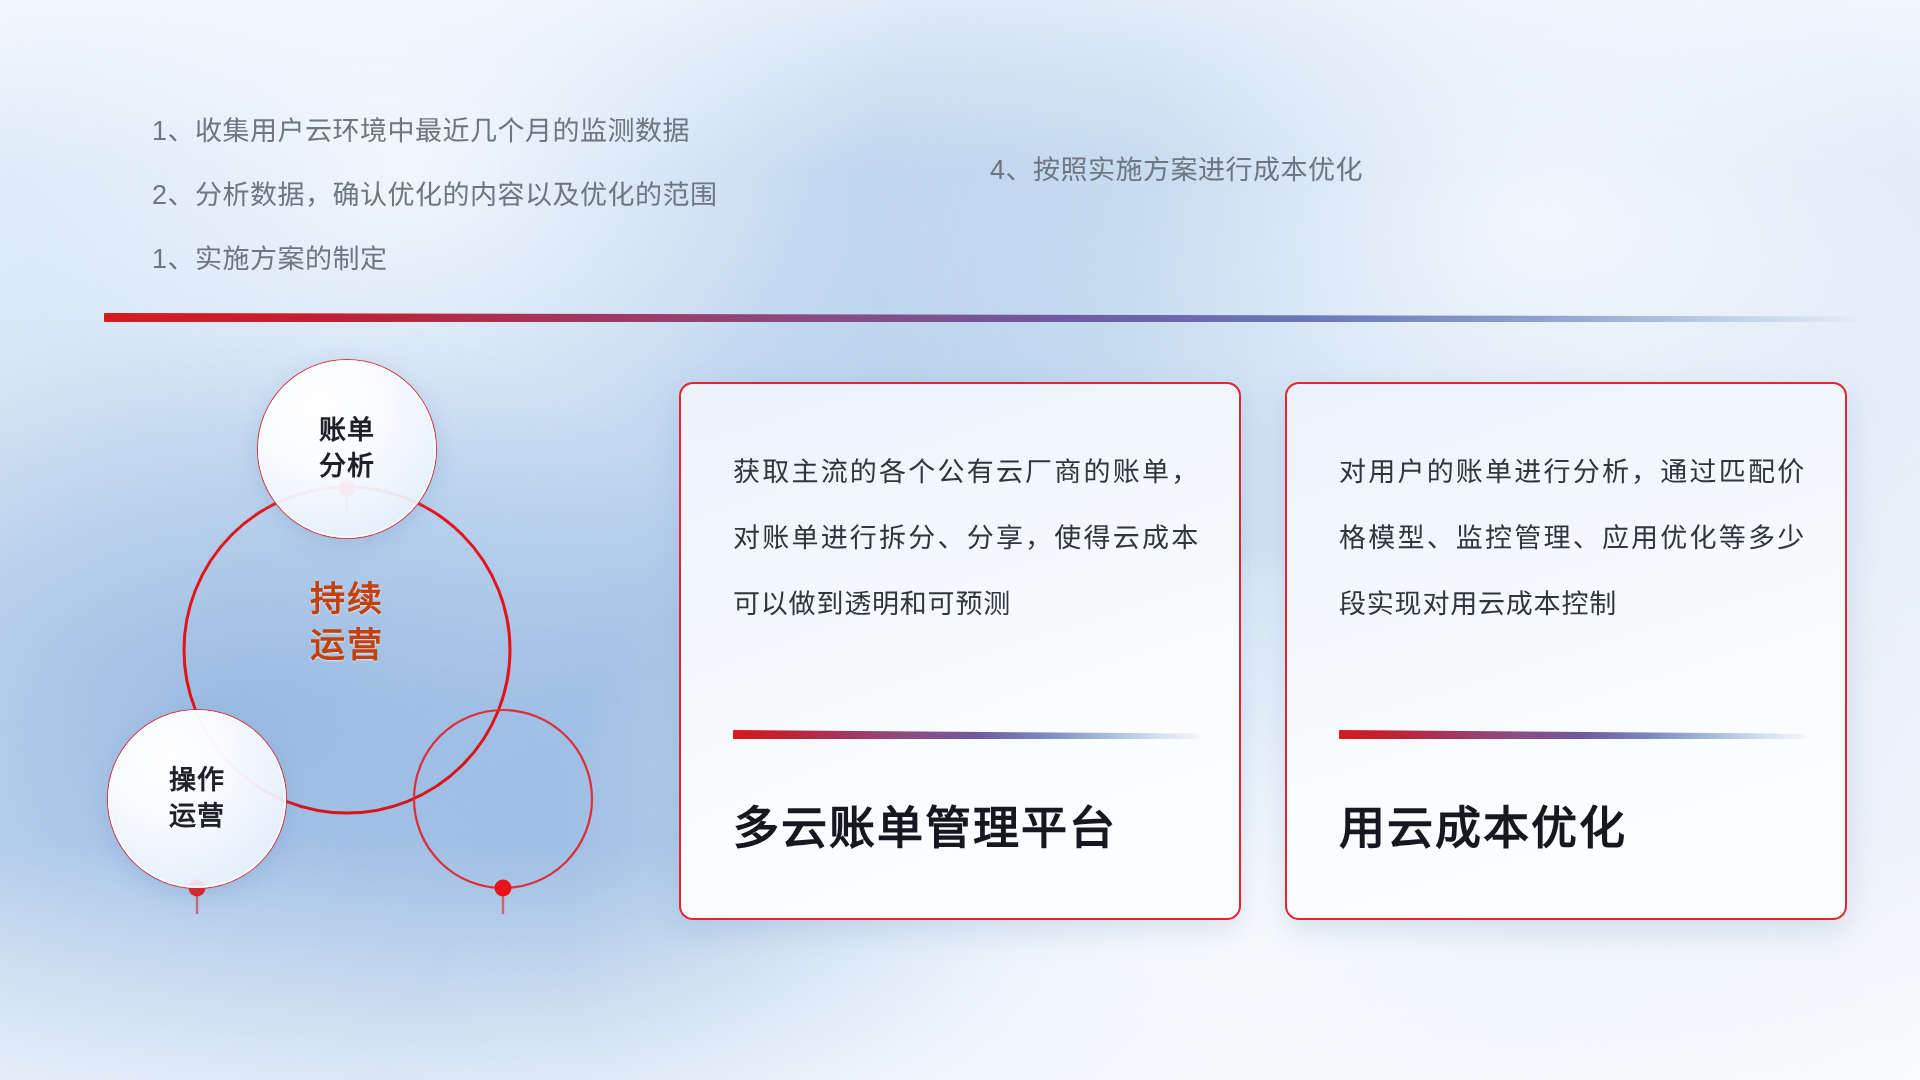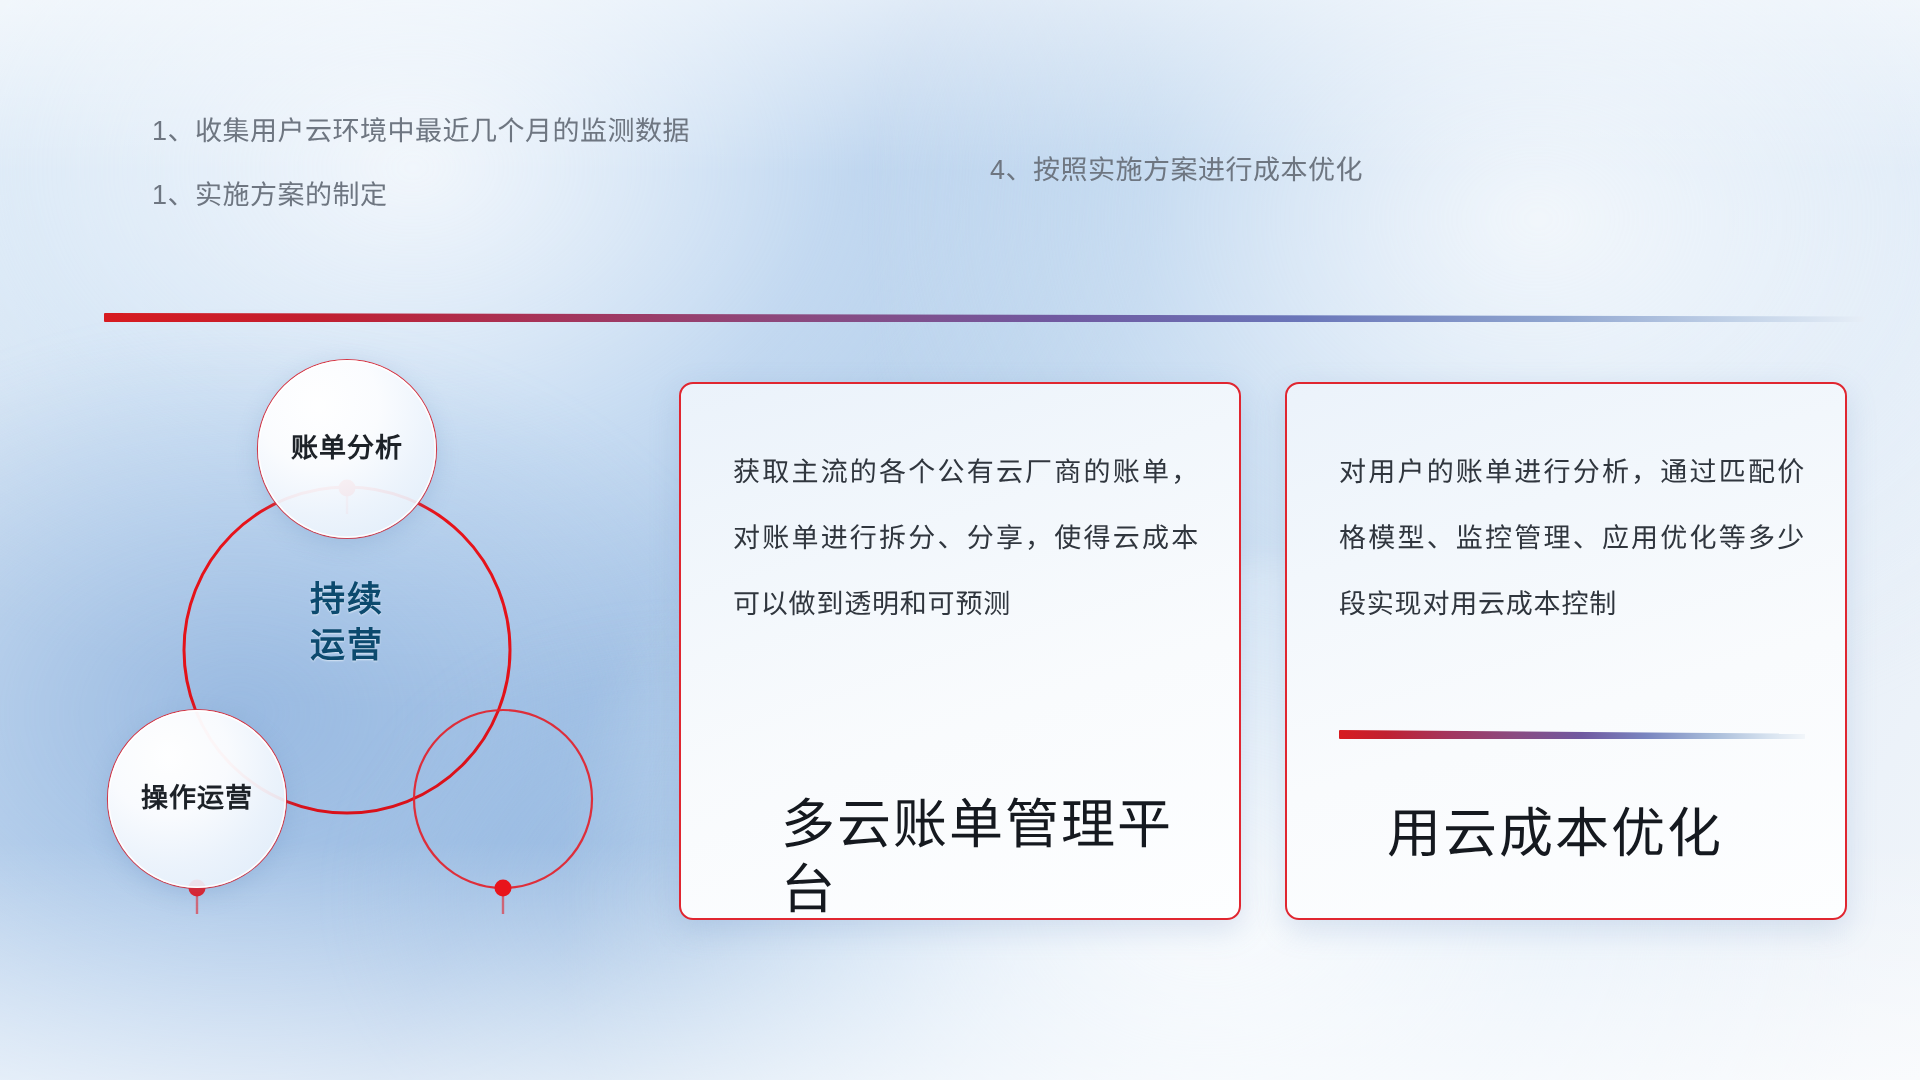--- a/index.html
+++ b/index.html
@@ -176,20 +176,21 @@
     background:
       radial-gradient(circle at 34% 26%,
         rgba(255,255,255,0.99) 0%,
         rgba(252,253,255,0.96) 34%,
         rgba(240,246,253,0.93) 62%,
         rgba(226,238,250,0.90) 100%);
     box-shadow:
       0 6px 22px rgba(110,150,195,0.30),
       inset 0 0 0 1.5px rgba(255,255,255,0.95);
     display: flex;
+    flex-direction: column;
     align-items: center;
     justify-content: center;
     text-align: center;
   }
   .node-label {
     font-size: 27px;
     font-weight: 700;
     color: #1d2228;
     line-height: 1.32;
     letter-spacing: 1px;
@@ -200,21 +201,21 @@
   .node-right  { left: 318px; top: 362px; width: 178px; height: 178px; }
 
   .center-label {
     position: absolute;
     left: 160px;
     top: 228px;
     width: 182px;
     text-align: center;
     font-size: 35px;
     font-weight: 700;
-    color: #0c4a6e;
+    color: #c2410c;
     line-height: 1.3;
     letter-spacing: 2px;
     text-shadow: 0 1px 2px rgba(255,255,255,0.6);
   }
 
   
   .feature-card {
     position: absolute;
     top: 382px;
     width: 562px;
@@ -261,46 +262,46 @@
       #7a86c0 66%,
       #a7bbd9 80%,
       #d6e2ef 92%,
       #f2f6fa 100%);
     clip-path: polygon(0 0, 100% 40%, 100% 100%, 0 100%);
     border-radius: 1px;
   }
 
   .card-title {
     margin-top: 62px;
-    font-size: 54px;
-    font-weight: 400;
+    font-size: 46px;
+    font-weight: 700;
     color: #15191f;
     letter-spacing: 2px;
     line-height: 1.2;
-    margin-left: 48px;
   }
 </style>
 </head>
 <body>
 
 <div id="bg-root">
   <div class="bg-base"></div>
   <div class="bg-glow-a"></div>
   <div class="bg-glow-b"></div>
   <div class="bg-blue-left"></div>
   <div class="bg-blue-mid"></div>
   <div class="bg-glow-c"></div>
   <div class="bg-soft-white-top"></div>
   <div class="bg-soft-white-bottom"></div>
 </div>
 
 <div id="bullets">
 
   <div class="bullet-col bullet-col-left">
     <div class="bullet-line">1、收集用户云环境中最近几个月的监测数据</div>
+    <div class="bullet-line">2、分析数据，确认优化的内容以及优化的范围</div>
     <div class="bullet-line">1、实施方案的制定</div>
   </div>
 
   <div class="bullet-col bullet-col-right">
     <div class="bullet-line">4、按照实施方案进行成本优化</div>
   </div>
 
 </div>
 
 <div id="divider-bar">

